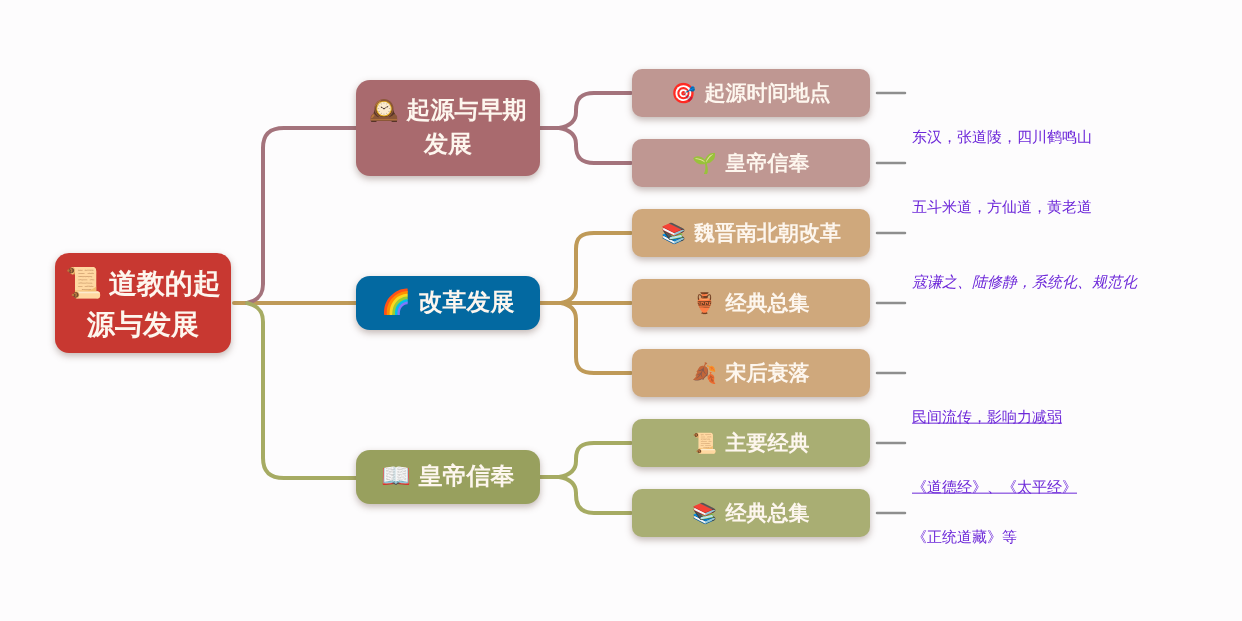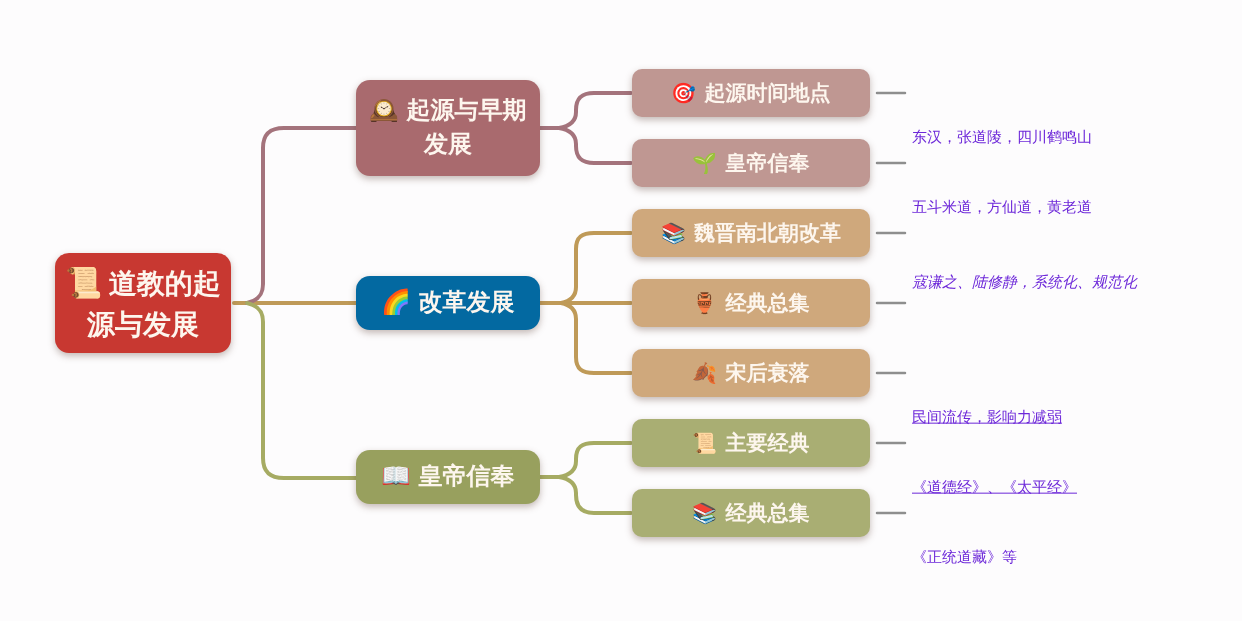--- a/index.html
+++ b/index.html
@@ -85,21 +85,21 @@
   #c2b { top: 279px; }
   #c2c { top: 349px; }
   #c3a { top: 419px; }
   #c3b { top: 489px; }
   #n1a { top: 93px; }
   #n1b { top: 163px; text-align: right; }
   #n2a { top: 238px; }
   #n2b { top: 303px; }
   #n2c { top: 373px; text-decoration: underline; }
   #n3a { top: 443px; text-decoration: underline; }
-  #n3b { top: 513px; }
+  #n3b { top: 493px; }
 </style>
 </head>
 <body>
 
 <div class="canvas">
 
   <svg class="connectors" viewBox="0 0 1242 621" fill="none" stroke-linecap="round" stroke-linejoin="round">
 
     <path stroke-width="4" d="M 234 303 H 356" stroke="#bf9a58"></path>
     <path stroke-width="4" d="M 247 303 C 260 300 263 293 263 284 V 148 C 263 134 270 128 284 128 H 356" stroke="#a4737c"></path>

